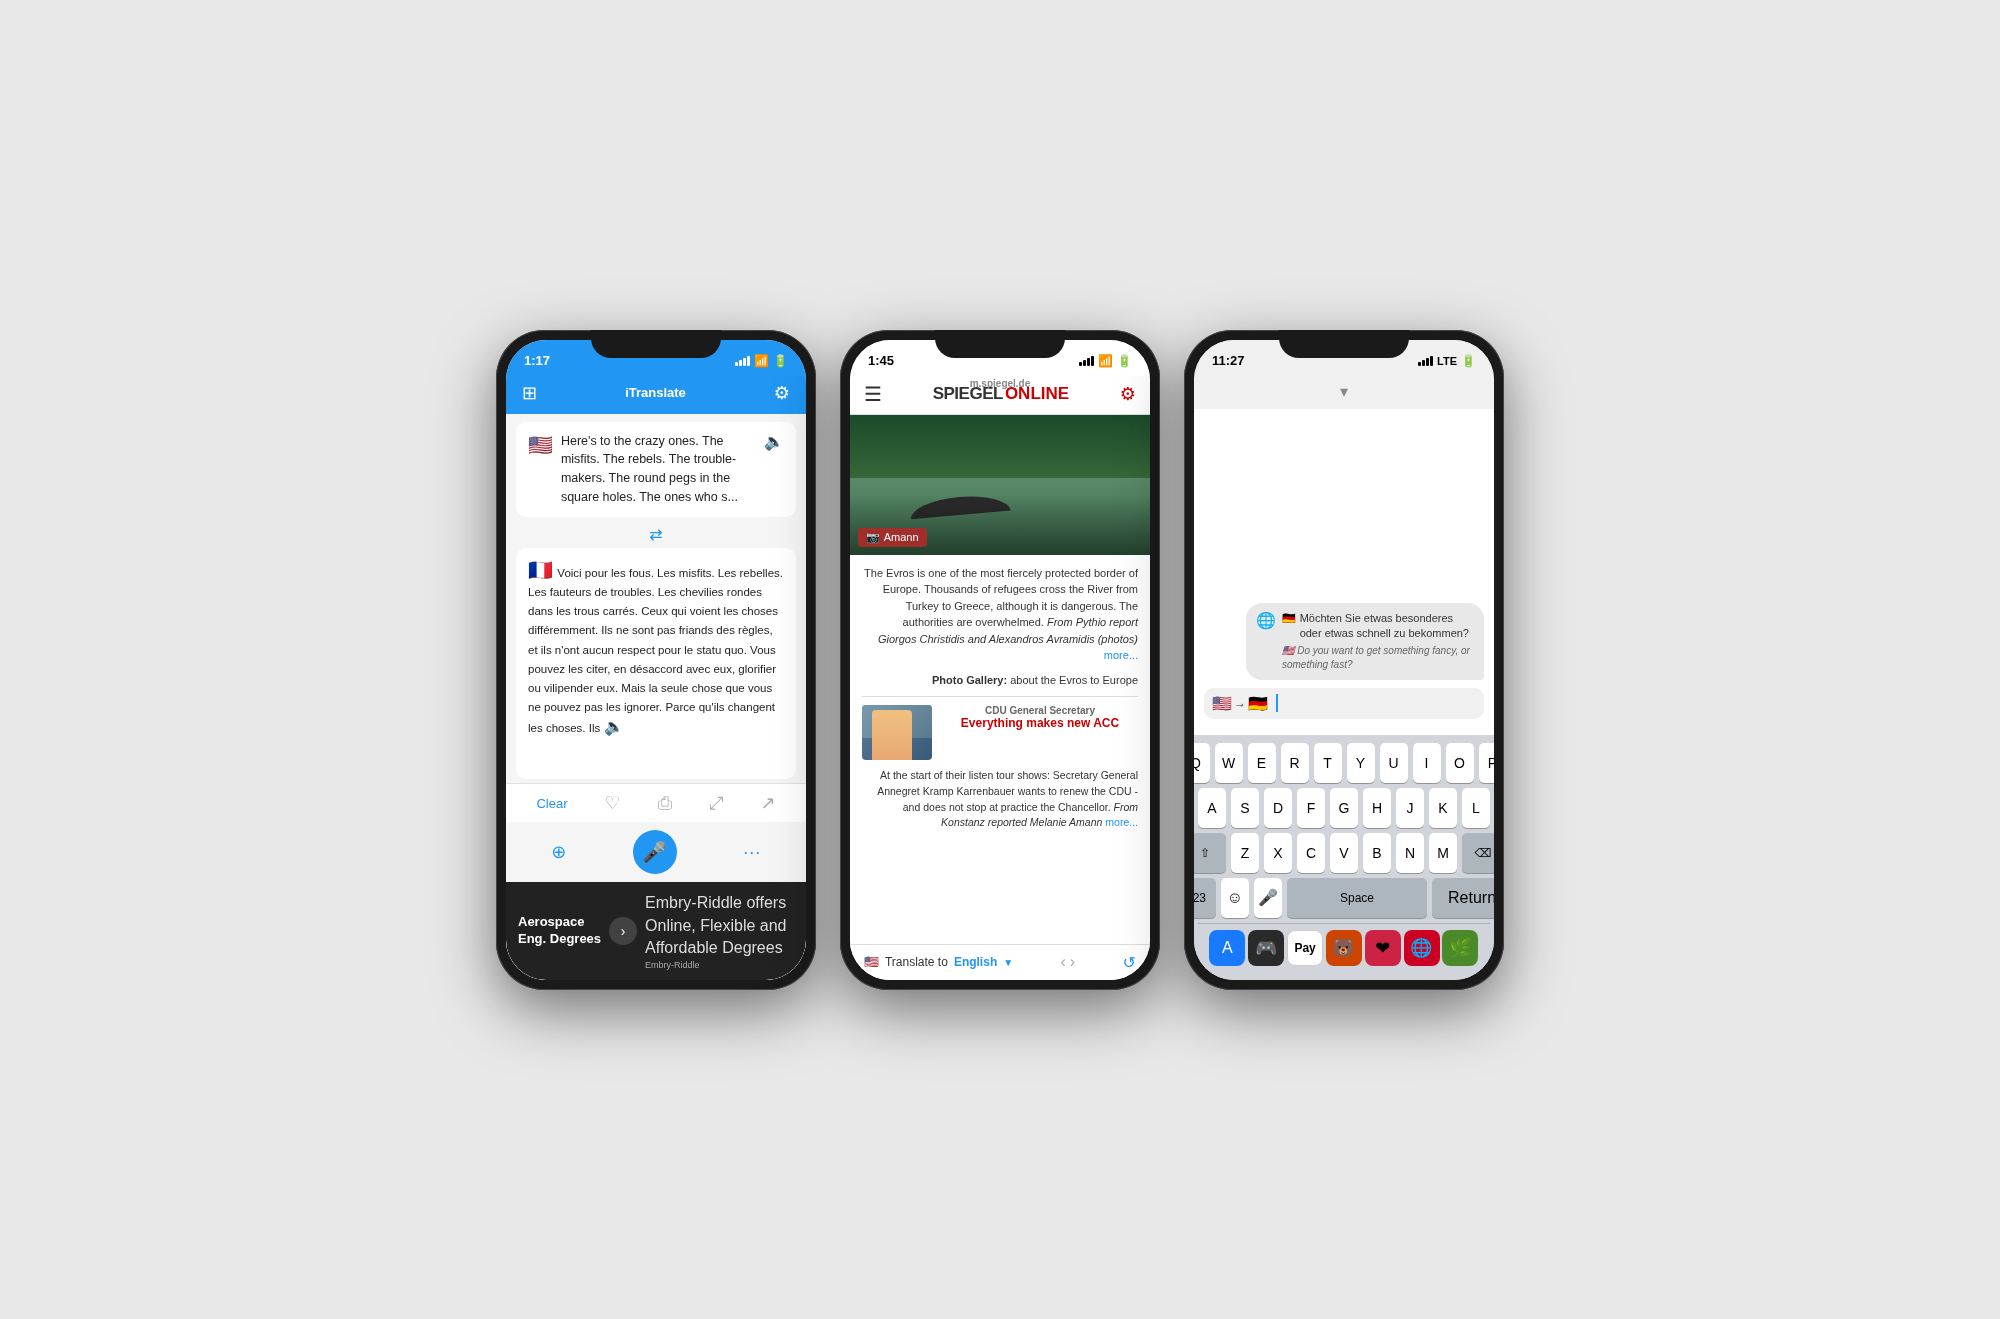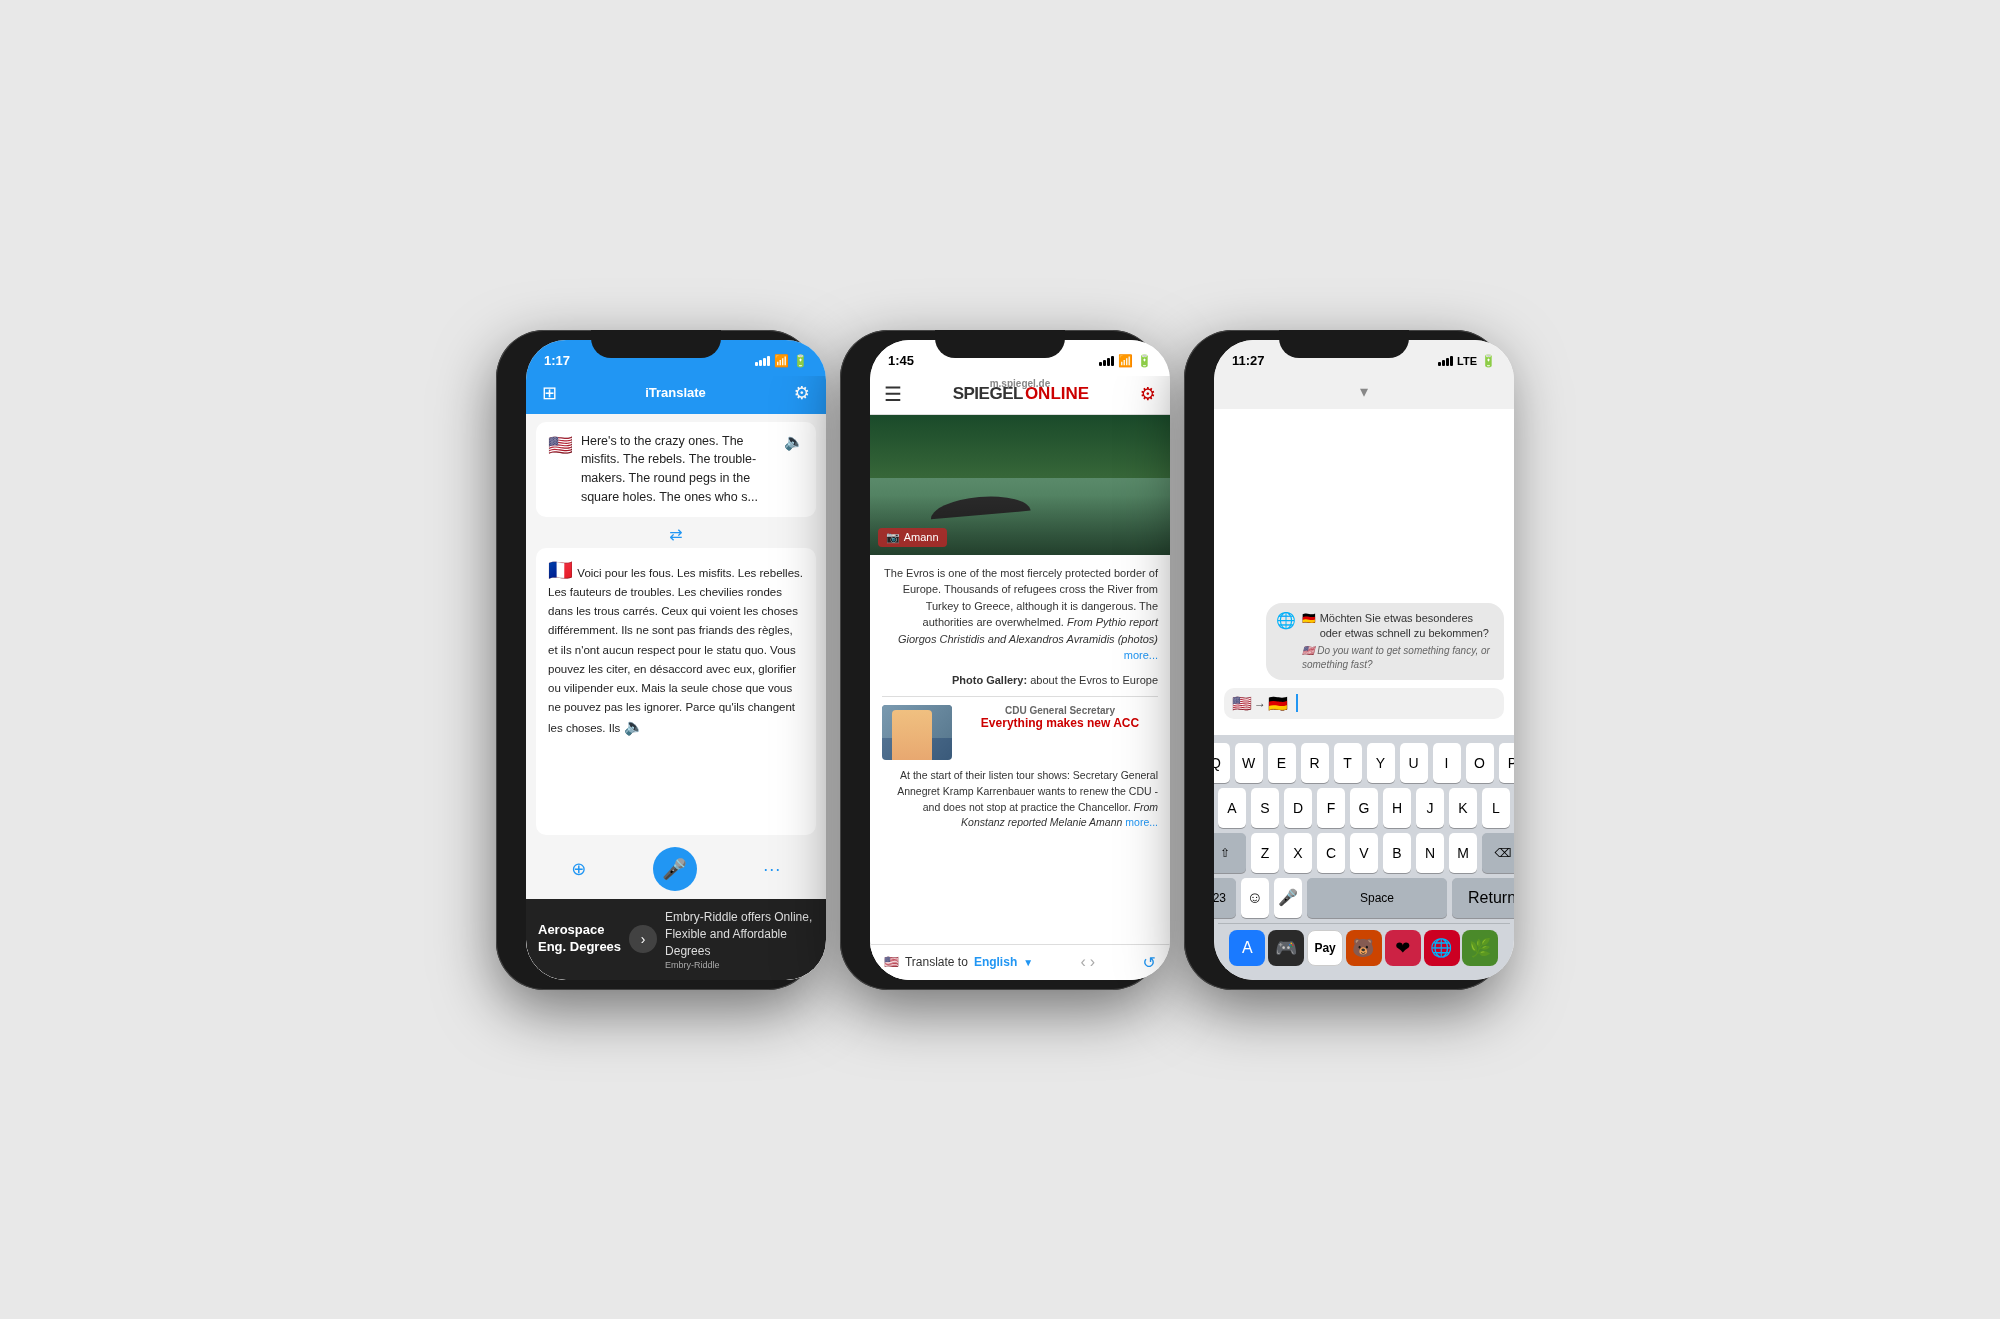--- a/index.html
+++ b/index.html
@@ -32,21 +32,20 @@
     }
     .phone-inner {
       width: 100%;
       height: 100%;
       background: #fff;
       border-radius: 40px;
       overflow: hidden;
       position: relative;
       display: flex;
       flex-direction: column;
-      margin-left: 20px;
     }
 
     
     .notch {
       position: absolute;
       top: 0;
       left: 50%;
       transform: translateX(-50%);
       width: 130px;
       height: 28px;
@@ -179,21 +178,21 @@
     .ad-text-left { color: #fff; font-size: 13px; font-weight: 600; line-height: 1.3; }
     .ad-chevron {
       background: rgba(255,255,255,0.15);
       border-radius: 50%;
       width: 28px; height: 28px;
       display: flex; align-items: center; justify-content: center;
       color: #fff;
       font-size: 14px;
       flex-shrink: 0;
     }
-    .ad-text-right { color: #ddd; font-size: 12px; line-height: 1.4; }
+    .ad-text-right { color: #ddd; font-size: 16px; line-height: 1.4; }
     .ad-badge { color: #aaa; font-size: 9px; }
 
     
     .spiegel-header {
       background: #fff;
       display: flex;
       align-items: center;
       justify-content: space-between;
       padding: 6px 14px 8px;
       border-bottom: 1px solid #ddd;
@@ -470,20 +469,27 @@
         <div class="swap-icon">⇄</div>
 
         <div class="translation-block-french">
           <div class="flag-row">
             <span class="flag">🇫🇷</span>
             <span class="translation-text" style="font-size:11.5px;">Voici pour les fous. Les misfits. Les rebelles. Les fauteurs de troubles. Les chevilies rondes dans les trous carrés. Ceux qui voient les choses différemment. Ils ne sont pas friands des règles, et ils n'ont aucun respect pour le statu quo. Vous pouvez les citer, en désaccord avec eux, glorifier ou vilipender eux. Mais la seule chose que vous ne pouvez pas les ignorer. Parce qu'ils changent les choses. Ils</span>
             <span class="speaker-icon">🔈</span>
           </div>
         </div>
 
+        <div class="itranslate-toolbar">
+          <span class="toolbar-btn">Clear</span>
+          <span class="toolbar-icon">♡</span>
+          <span class="toolbar-icon">⎙</span>
+          <span class="toolbar-icon">⤢</span>
+          <span class="toolbar-icon">↗</span>
+        </div>
 
         <div class="itranslate-mic-bar">
           <span class="mic-side-icon">⊕</span>
           <div class="mic-btn">🎤</div>
           <span class="mic-side-icon">···</span>
         </div>
 
         <div class="itranslate-ad">
           <div class="ad-text-left">
             <span style="white-space:pre-line">Aerospace

